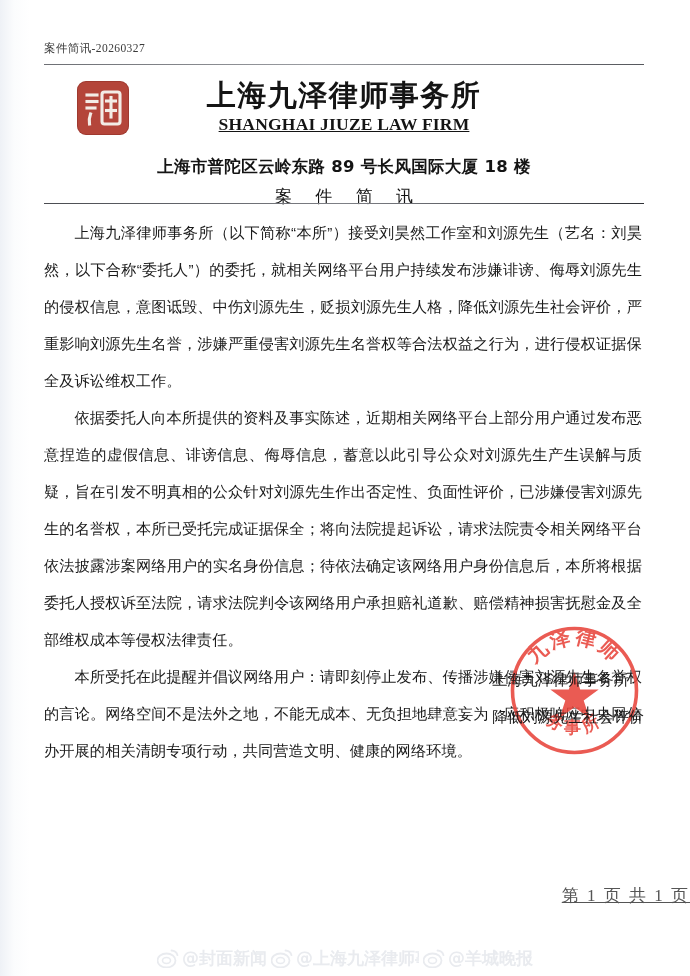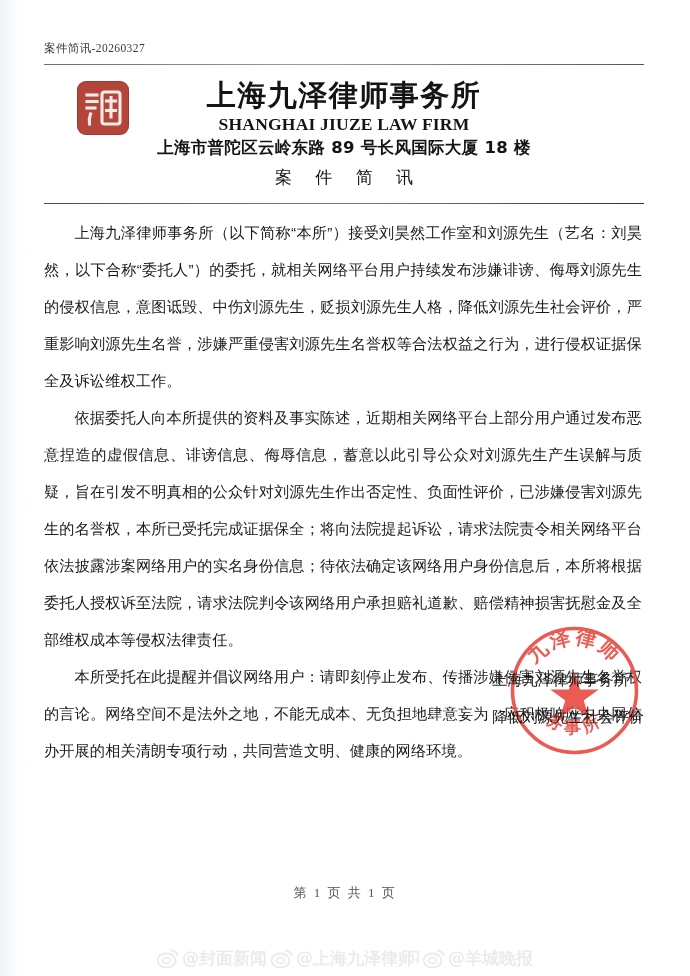--- a/index.html
+++ b/index.html
@@ -78,27 +78,28 @@
     font-family: "DejaVu Sans", "Liberation Sans", sans-serif;
   }
   .firm-en {
     font-size: 17.5px;
     font-weight: 700;
     letter-spacing: 0.2px;
     line-height: 22px;
     margin-top: 1px;
     color: #141414;
     font-family: "Liberation Serif", "DejaVu Serif", serif;
+    text-decoration: underline;
   }
   .firm-addr {
     font-size: 16.5px;
     font-weight: 700;
     letter-spacing: 0.3px;
     line-height: 23px;
-    margin-top: 1px;
+    margin-top: 20px;
     color: #141414;
     font-family: "DejaVu Sans", "Liberation Sans", sans-serif;
   }
   .doc-title {
     font-size: 17px;
     font-weight: 400;
     letter-spacing: 9px;
     line-height: 24px;
     margin-top: 6px;
     padding-left: 9px;
@@ -160,25 +161,26 @@
     z-index: 2;
     opacity: 0.88;
   }
 
   
   .footer {
     position: absolute;
     top: 884px;
     left: 0;
     width: 100%;
-    text-align: center;
-    font-size: 13px;
+    text-align: right;
+    font-size: 17px;
     letter-spacing: 2px;
     color: #555;
     font-family: "Liberation Serif", "DejaVu Serif", serif;
+    text-decoration: underline;
   }
 
   
   .wm-bar {
     position: absolute;
     left: 0;
     bottom: 2px;
     width: 100%;
     height: 32px;
     display: flex;

